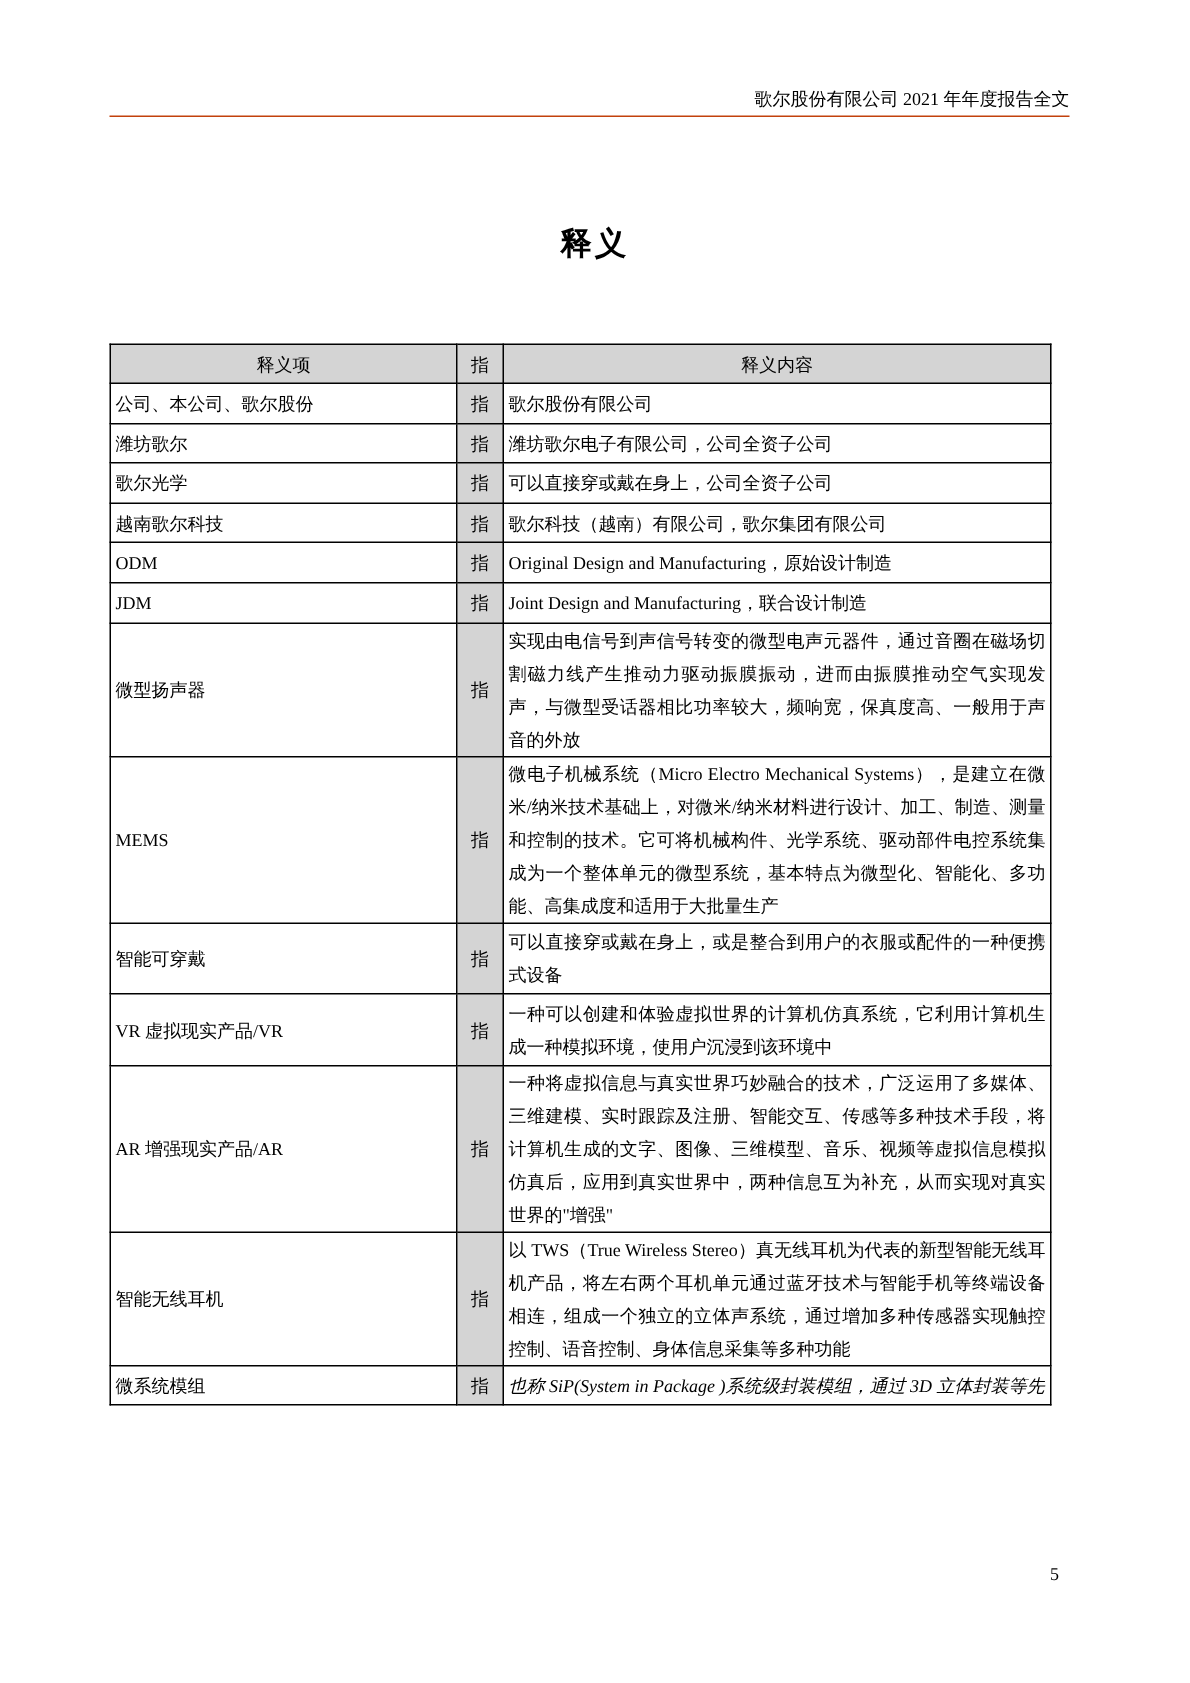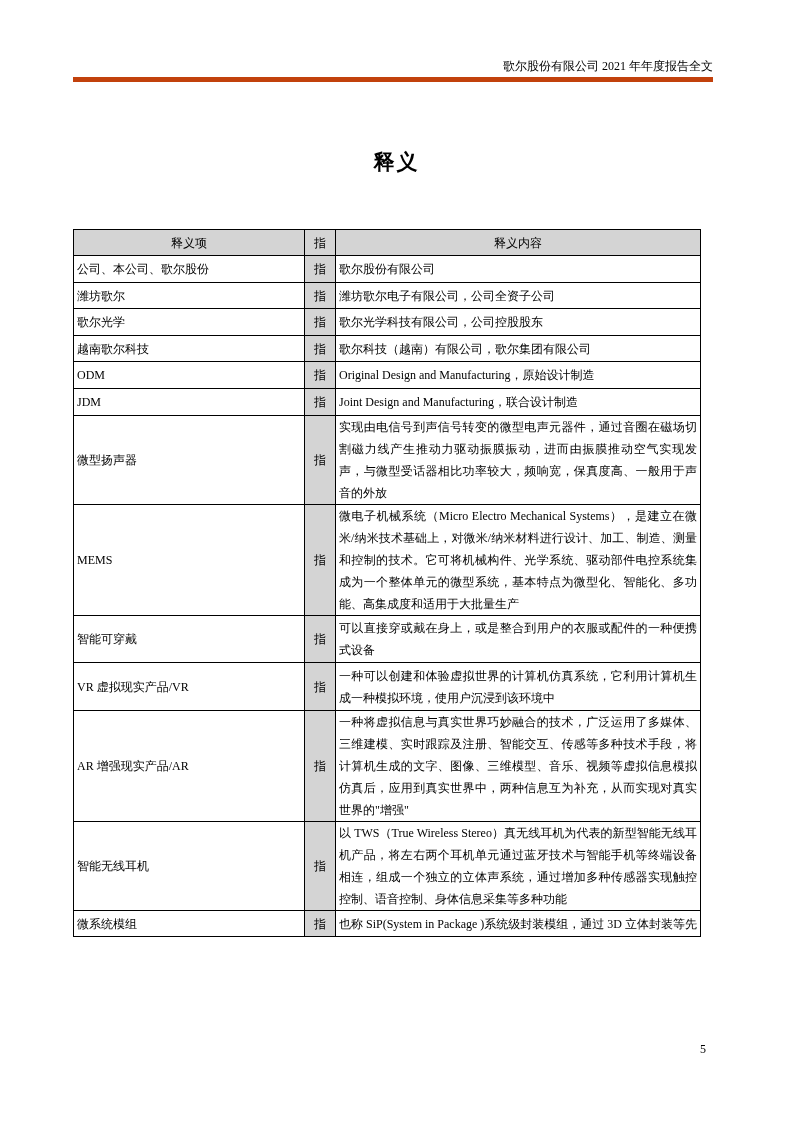--- a/index.html
+++ b/index.html
@@ -14,21 +14,21 @@
       overflow: hidden;
       font-family: "Liberation Serif", "DejaVu Serif", serif;
       color: #000;
     }
     .page-header {
       position: absolute;
       left: 73px;
       width: 640px;
       top: 57px;
       height: 20px;
-      border-bottom: 5px solid #c2410c;
+      border-bottom: 1px solid #c2410c;
       text-align: right;
       font-size: 12px;
       line-height: 18px;
     }
     .page-title {
       position: absolute;
       top: 148px;
       left: 0;
       width: 793px;
       text-align: center;
@@ -107,21 +107,21 @@
       <td class="content">歌尔股份有限公司</td>
     </tr>
     <tr style="height:26px">
       <td class="term">潍坊歌尔</td>
       <td class="ref">指</td>
       <td class="content">潍坊歌尔电子有限公司，公司全资子公司</td>
     </tr>
     <tr style="height:27px">
       <td class="term">歌尔光学</td>
       <td class="ref">指</td>
-      <td class="content">歌尔光学科技有限公司，公司控股股东</td>
+      <td class="content">可以直接穿或戴在身上，公司全资子公司</td>
     </tr>
     <tr style="height:26px">
       <td class="term">越南歌尔科技</td>
       <td class="ref">指</td>
       <td class="content">歌尔科技（越南）有限公司，歌尔集团有限公司</td>
     </tr>
     <tr style="height:27px">
       <td class="term">ODM</td>
       <td class="ref">指</td>
       <td class="content">Original Design and Manufacturing，原始设计制造</td>
@@ -157,18 +157,18 @@
       <td class="content">一种将虚拟信息与真实世界巧妙融合的技术，广泛运用了多媒体、三维建模、实时跟踪及注册、智能交互、传感等多种技术手段，将计算机生成的文字、图像、三维模型、音乐、视频等虚拟信息模拟仿真后，应用到真实世界中，两种信息互为补充，从而实现对真实世界的"增强"</td>
     </tr>
     <tr style="height:89px">
       <td class="term">智能无线耳机</td>
       <td class="ref">指</td>
       <td class="content">以 TWS（True Wireless Stereo）真无线耳机为代表的新型智能无线耳机产品，将左右两个耳机单元通过蓝牙技术与智能手机等终端设备相连，组成一个独立的立体声系统，通过增加多种传感器实现触控控制、语音控制、身体信息采集等多种功能</td>
     </tr>
     <tr style="height:26px">
       <td class="term">微系统模组</td>
       <td class="ref">指</td>
-      <td class="content" style="white-space:nowrap;overflow:hidden;">也称 SiP(System in Package )系统级封装模组，通过 3D 立体封装等先</td>
+      <td class="content" style="white-space:nowrap;overflow:hidden;font-style:italic;">也称 SiP(System in Package )系统级封装模组，通过 3D 立体封装等先</td>
     </tr>
   </tbody>
 </table>
 
 <div class="page-number">5</div>
 
 </body></html>

